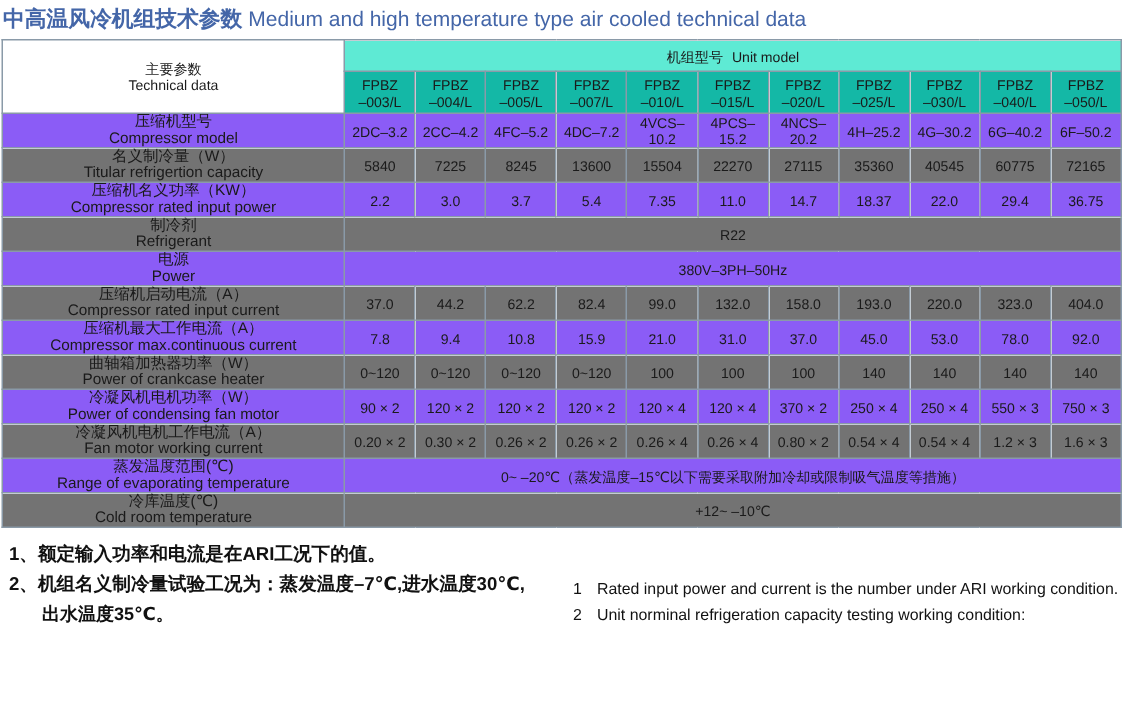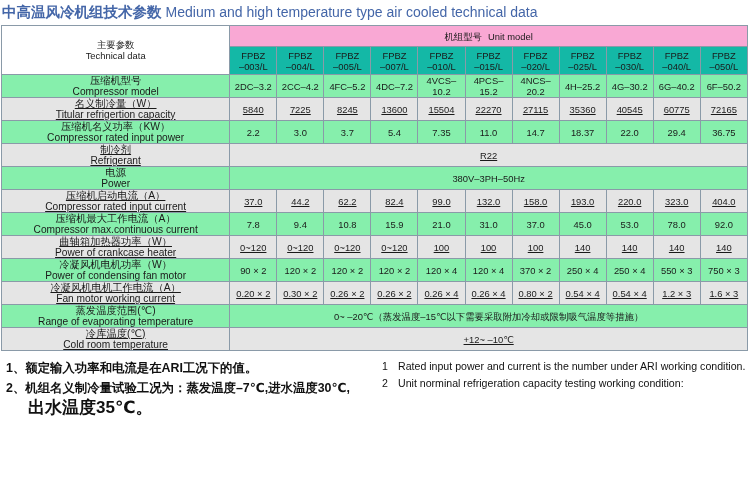--- a/index.html
+++ b/index.html
@@ -45,21 +45,21 @@
     font-weight: normal;
     font-size: 9.4px;
     text-align: center;
     vertical-align: middle;
     padding: 0;
     line-height: 11px;
     overflow: hidden;
   }
   
   .hdr-band {
-    background: #f9a8d4;
+    background: #5eead4;
     height: 20px;
     font-size: 10.5px;
   }
   .hdr-left {
     background: #ffffff;
     font-size: 11px;
     line-height: 15px;
   }
   .hdr-model {
     background: #14b8a6;
@@ -68,51 +68,52 @@
     line-height: 12px;
   }
   .rowlabel {
     text-align: left;
     padding-left: 6px;
     font-size: 10.2px;
     line-height: 13px;
   }
   .rowlabel .cn { display: block; font-size: 10.3px; }
   .rowlabel .en { display: block; font-size: 10.2px; }
-  .r-blue { background: #86efac; }
-  .r-white { background: #e5e5e5; text-decoration: underline; }
+  .r-blue { background: #8b5cf6; }
+  .r-white { background: #737373; }
   .val { font-size: 9.6px; }
   .val-sm { font-size: 9.0px; }
   .merged { font-size: 10px; }
   .twoline { height: 22px; }
 
   .footnotes {
     display: flex;
     width: 749px;
     margin-top: 7px;
     box-sizing: border-box;
+    align-items: flex-end;
   }
   .fn-col-cn {
     width: 382px;
     padding-left: 6px;
     box-sizing: border-box;
   }
   .fn-col-en {
     width: 367px;
     box-sizing: border-box;
   }
   .fn-cn-item {
     font-size: 12.4px;
     font-weight: 600;
     line-height: 20px;
     color: #111;
     white-space: nowrap;
   }
   .fn-cn-cont {
-    font-size: 17px;
+    font-size: 12px;
     font-weight: 600;
     line-height: 20px;
     color: #111;
     padding-left: 22px;
     white-space: nowrap;
   }
   .fn-en-item {
     font-size: 10.6px;
     line-height: 17px;
     color: #111;

